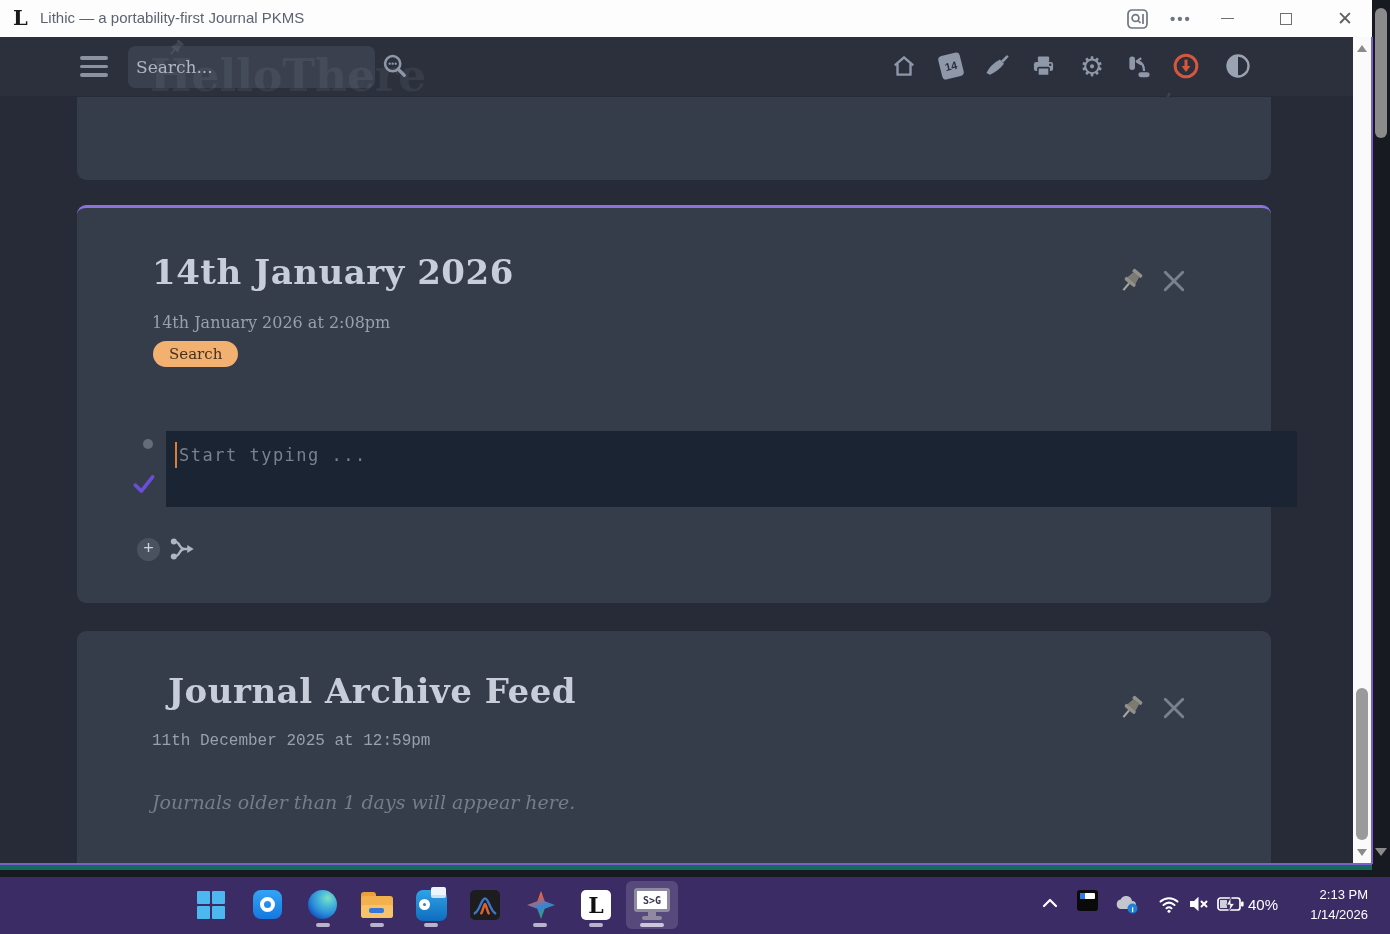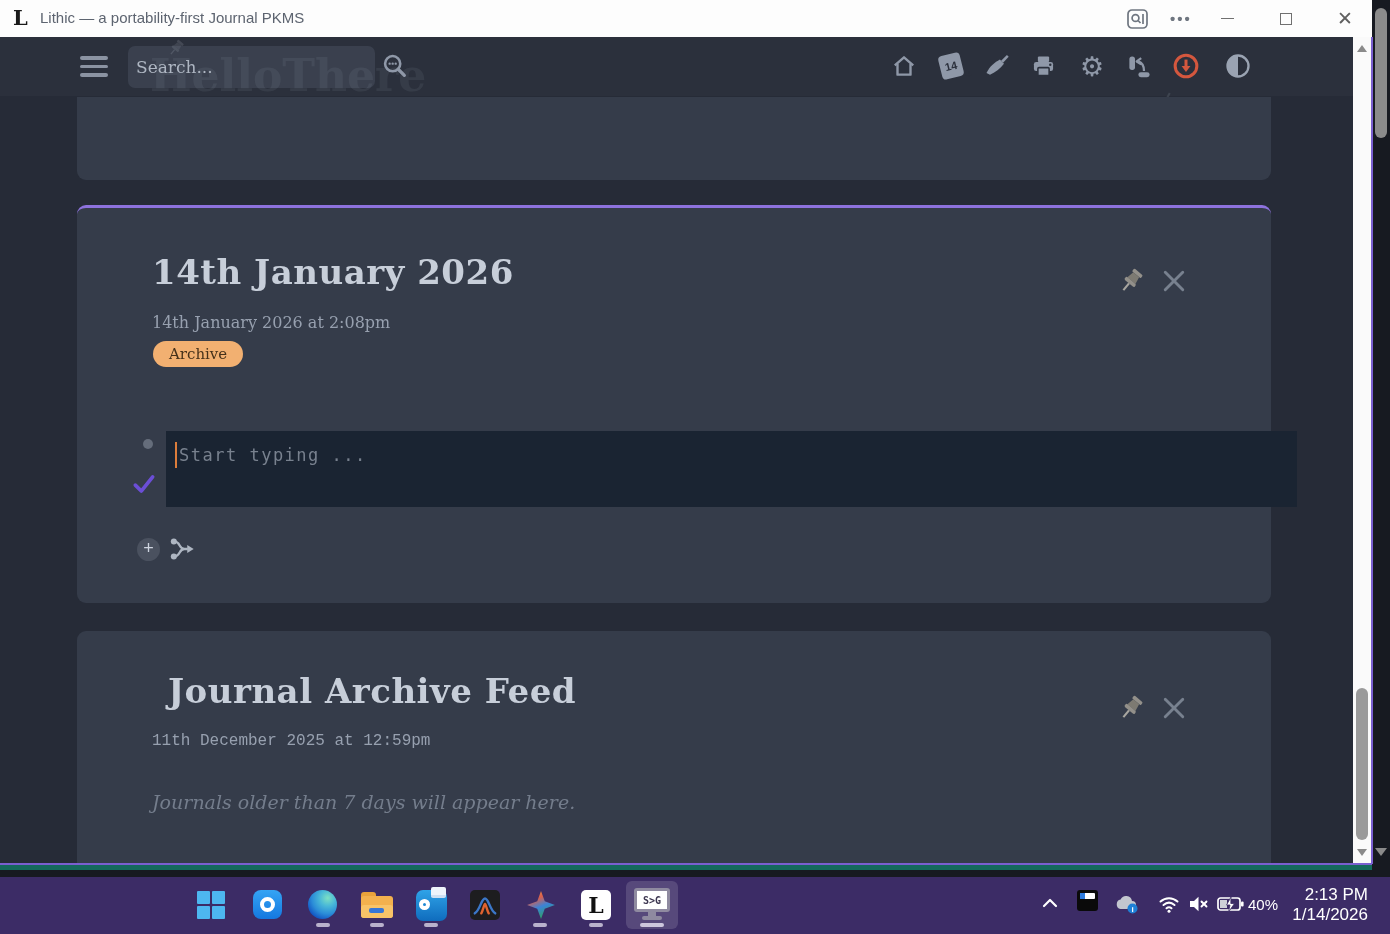--- a/index.html
+++ b/index.html
@@ -122,21 +122,21 @@
              display:flex; align-items:center; justify-content:center; font-family:"DejaVu Sans Mono",monospace;
              font-weight:bold; font-size:10px; color:#3c3650; }
   .monitor-stand { position:absolute; left:22px; top:31px; width:8px; height:4px; background:#8f8aa0; }
   .monitor-base { position:absolute; left:16px; top:35px; width:20px; height:4px; background:#8f8aa0; border-radius:2px; }
   .s2g-ind { position:absolute; left:640px; top:46px; width:24px; height:3.5px; border-radius:2px; background:#cdc7dd; }
 
   .tray-ico { position:absolute; cursor:pointer; }
   .blacksq { width:21px; height:21px; background:#0a0a0a; border-radius:3px; padding:3px; }
   .blacksq .bar { position:relative; width:100%; height:6px; background:#fff; border-radius:1px; }
   .blacksq .bar i { position:absolute; left:0; top:0; width:5px; height:6px; background:#2f7de0; }
-  .clock { position:absolute; right:22px; top:8px; text-align:right; color:#fff; font-size:17px; line-height:20px; cursor:pointer; }
+  .clock { position:absolute; right:22px; top:8px; text-align:right; color:#fff; font-size:13px; line-height:20px; cursor:pointer; }
 
   svg { display:block; }
 </style>
 </head>
 <body>
 
 <div class="screen">
 
   <div class="titlebar">
     <span class="tb-logo">L</span>
@@ -277,21 +277,21 @@
       </div>
       <div class="iconbtn" style="left:1080px;top:56px;">
         <svg width="30" height="30" viewBox="0 0 24 24" stroke="#78818f" stroke-width="2.3" stroke-linecap="round">
           <line x1="5" y1="5" x2="19" y2="19"></line>
             <line x1="19" y1="5" x2="5" y2="19"></line>
         </svg>
       </div>
 
       <div class="card-ts" style="left:75px;top:105px;">14th January 2026 at 2:08pm</div>
 
-      <div class="tagpill">Archive</div>
+      <div class="tagpill">Search</div>
 
       <div class="bullet"></div>
       <div class="check">
         <svg width="26" height="26" viewBox="0 0 24 24">
           <path d="M4 13 L9.5 18.5 L20 5.5" stroke="#6b4ed6" stroke-width="3.4" fill="none" stroke-linecap="round" stroke-linejoin="round"></path>
         </svg>
       </div>
 
       <div class="editor">
         <div class="caret"></div>
@@ -323,21 +323,21 @@
           </svg>
       </div>
       <div class="iconbtn" style="left:1080px;top:60px;">
         <svg width="30" height="30" viewBox="0 0 24 24" stroke="#78818f" stroke-width="2.3" stroke-linecap="round">
           <line x1="5" y1="5" x2="19" y2="19"></line>
             <line x1="19" y1="5" x2="5" y2="19"></line>
         </svg>
       </div>
 
       <div class="card-ts" style="left:75px;top:101px;font-family:Liberation Mono, monospace;">11th December 2025 at 12:59pm</div>
-      <div class="note-italic">Journals older than 7 days will appear here.</div>
+      <div class="note-italic">Journals older than 1 days will appear here.</div>
     </div>
 
     <div class="inner-scroll">
       <div class="in-up"></div>
       <div class="in-thumb"></div>
       <div class="in-down"></div>
     </div>
     <div class="win-border-right"></div>
     <div class="bottom-purple"></div>
     <div class="bottom-teal"></div>

